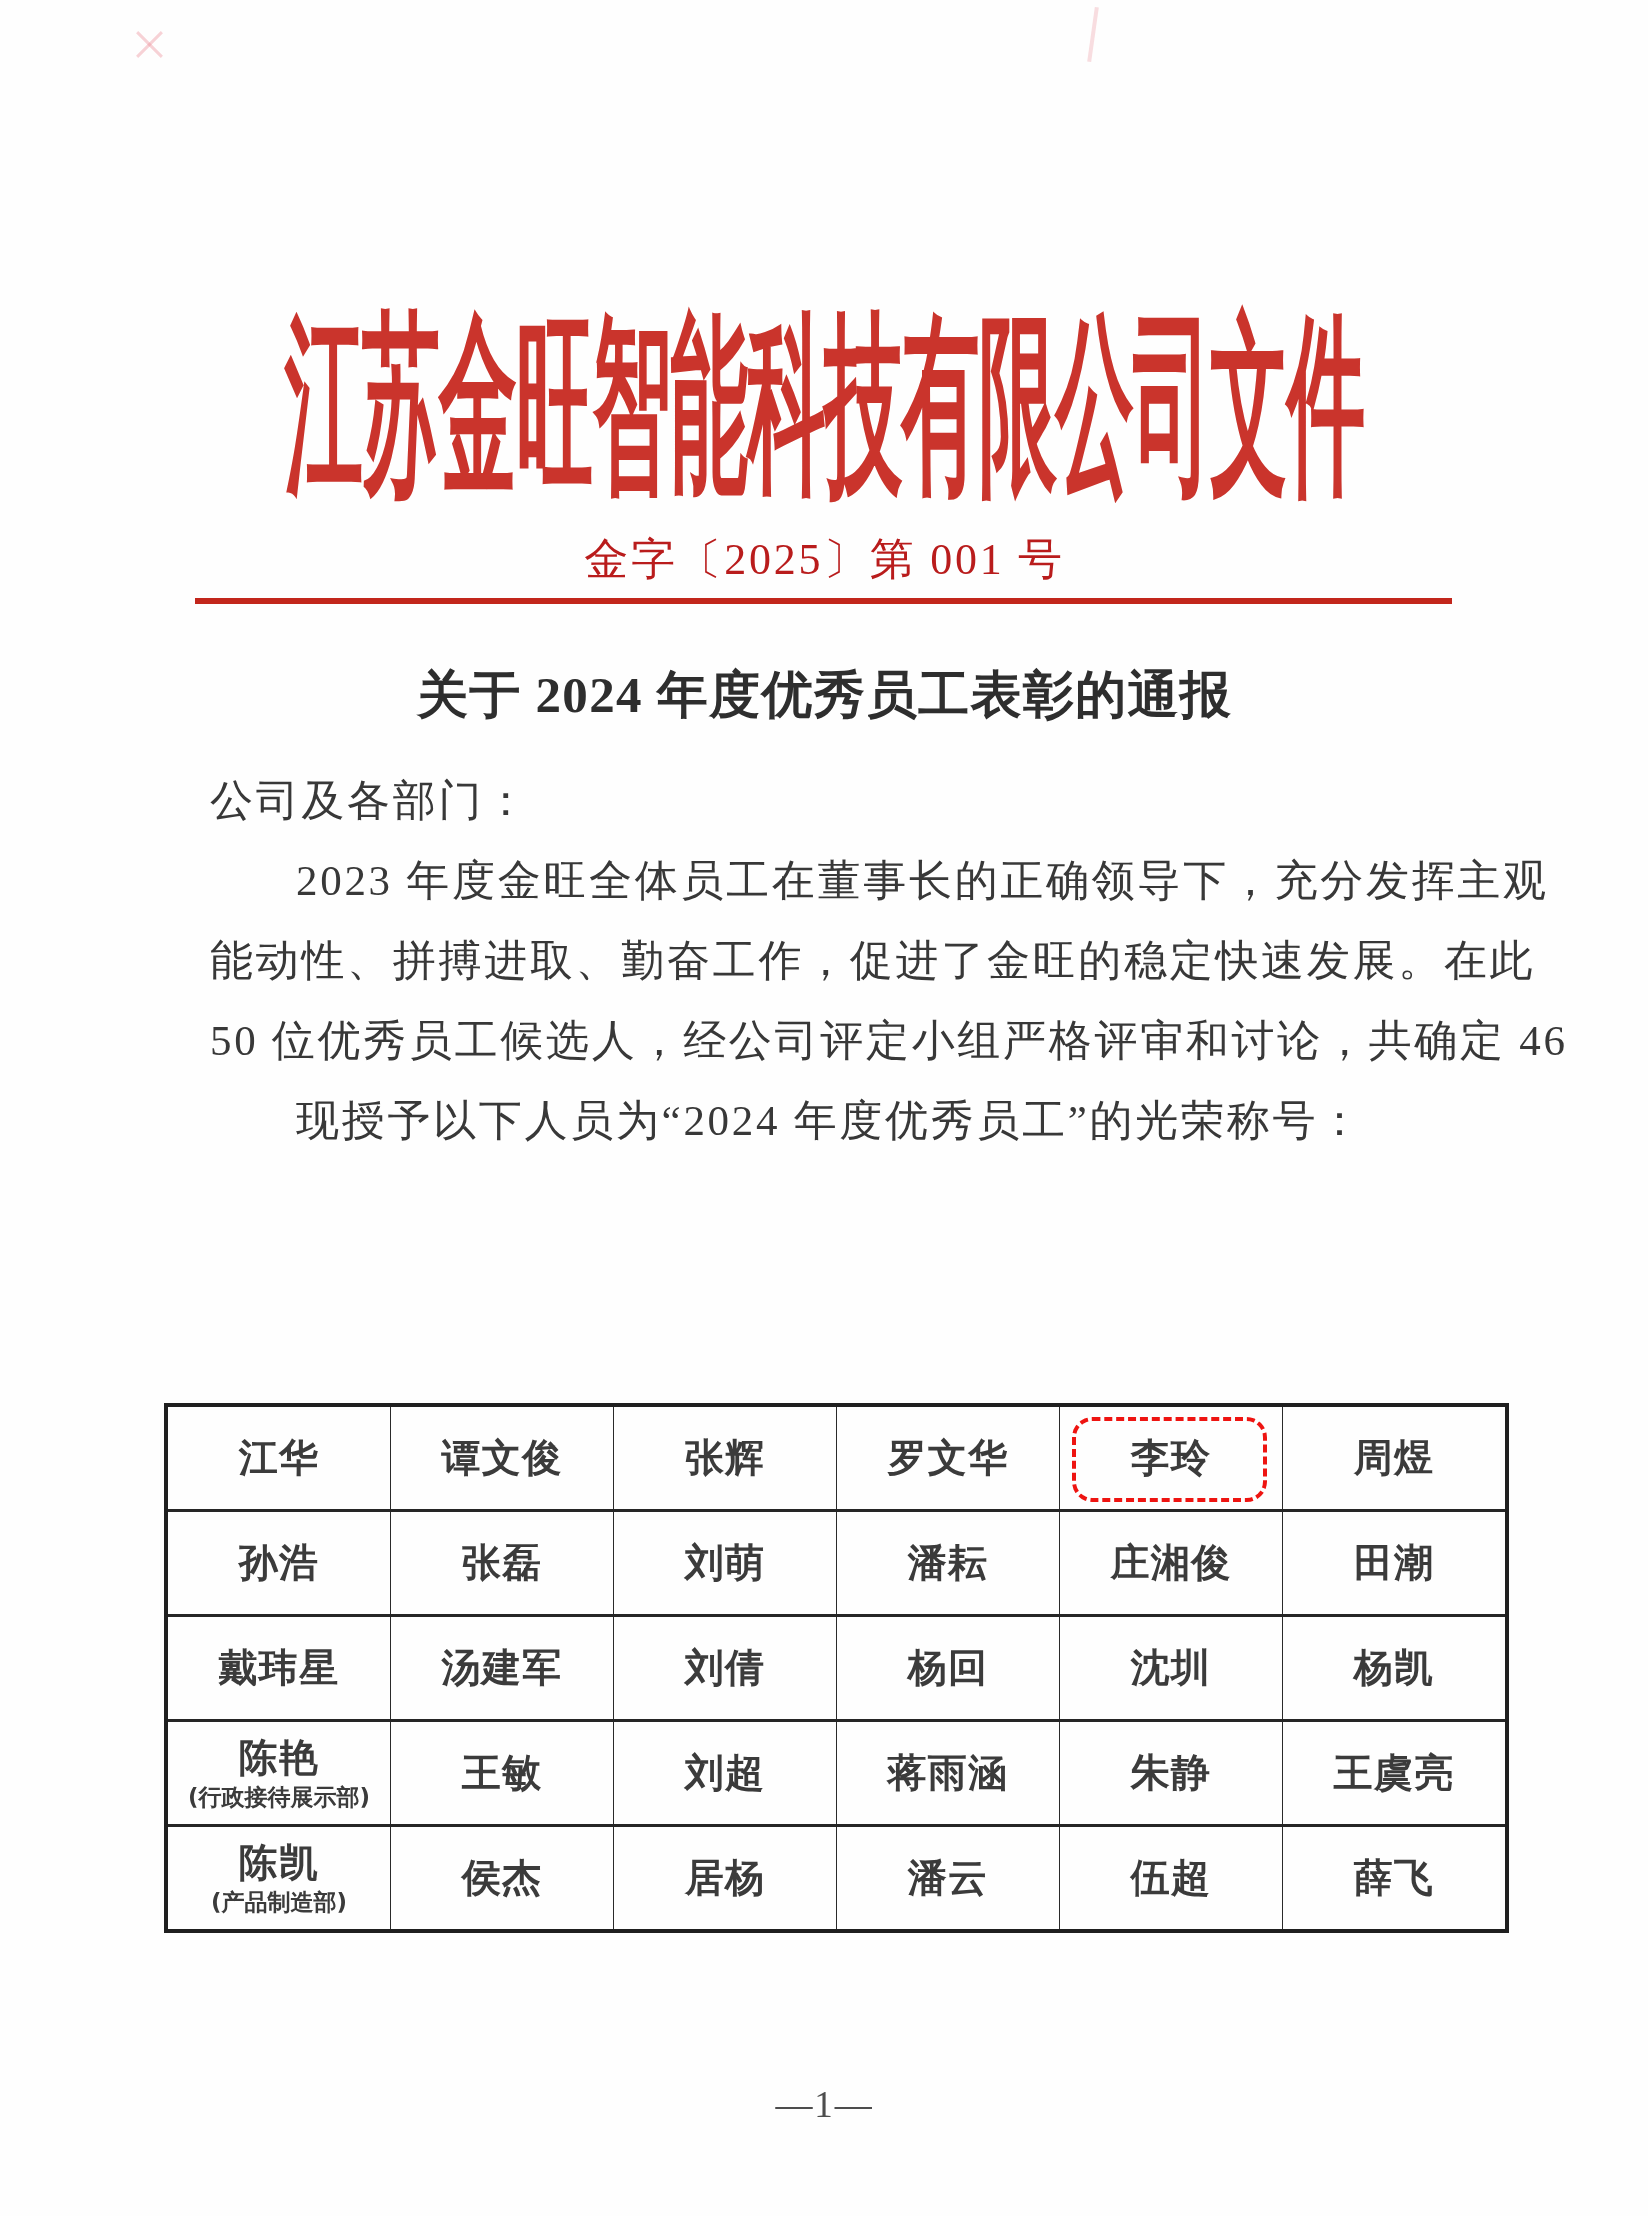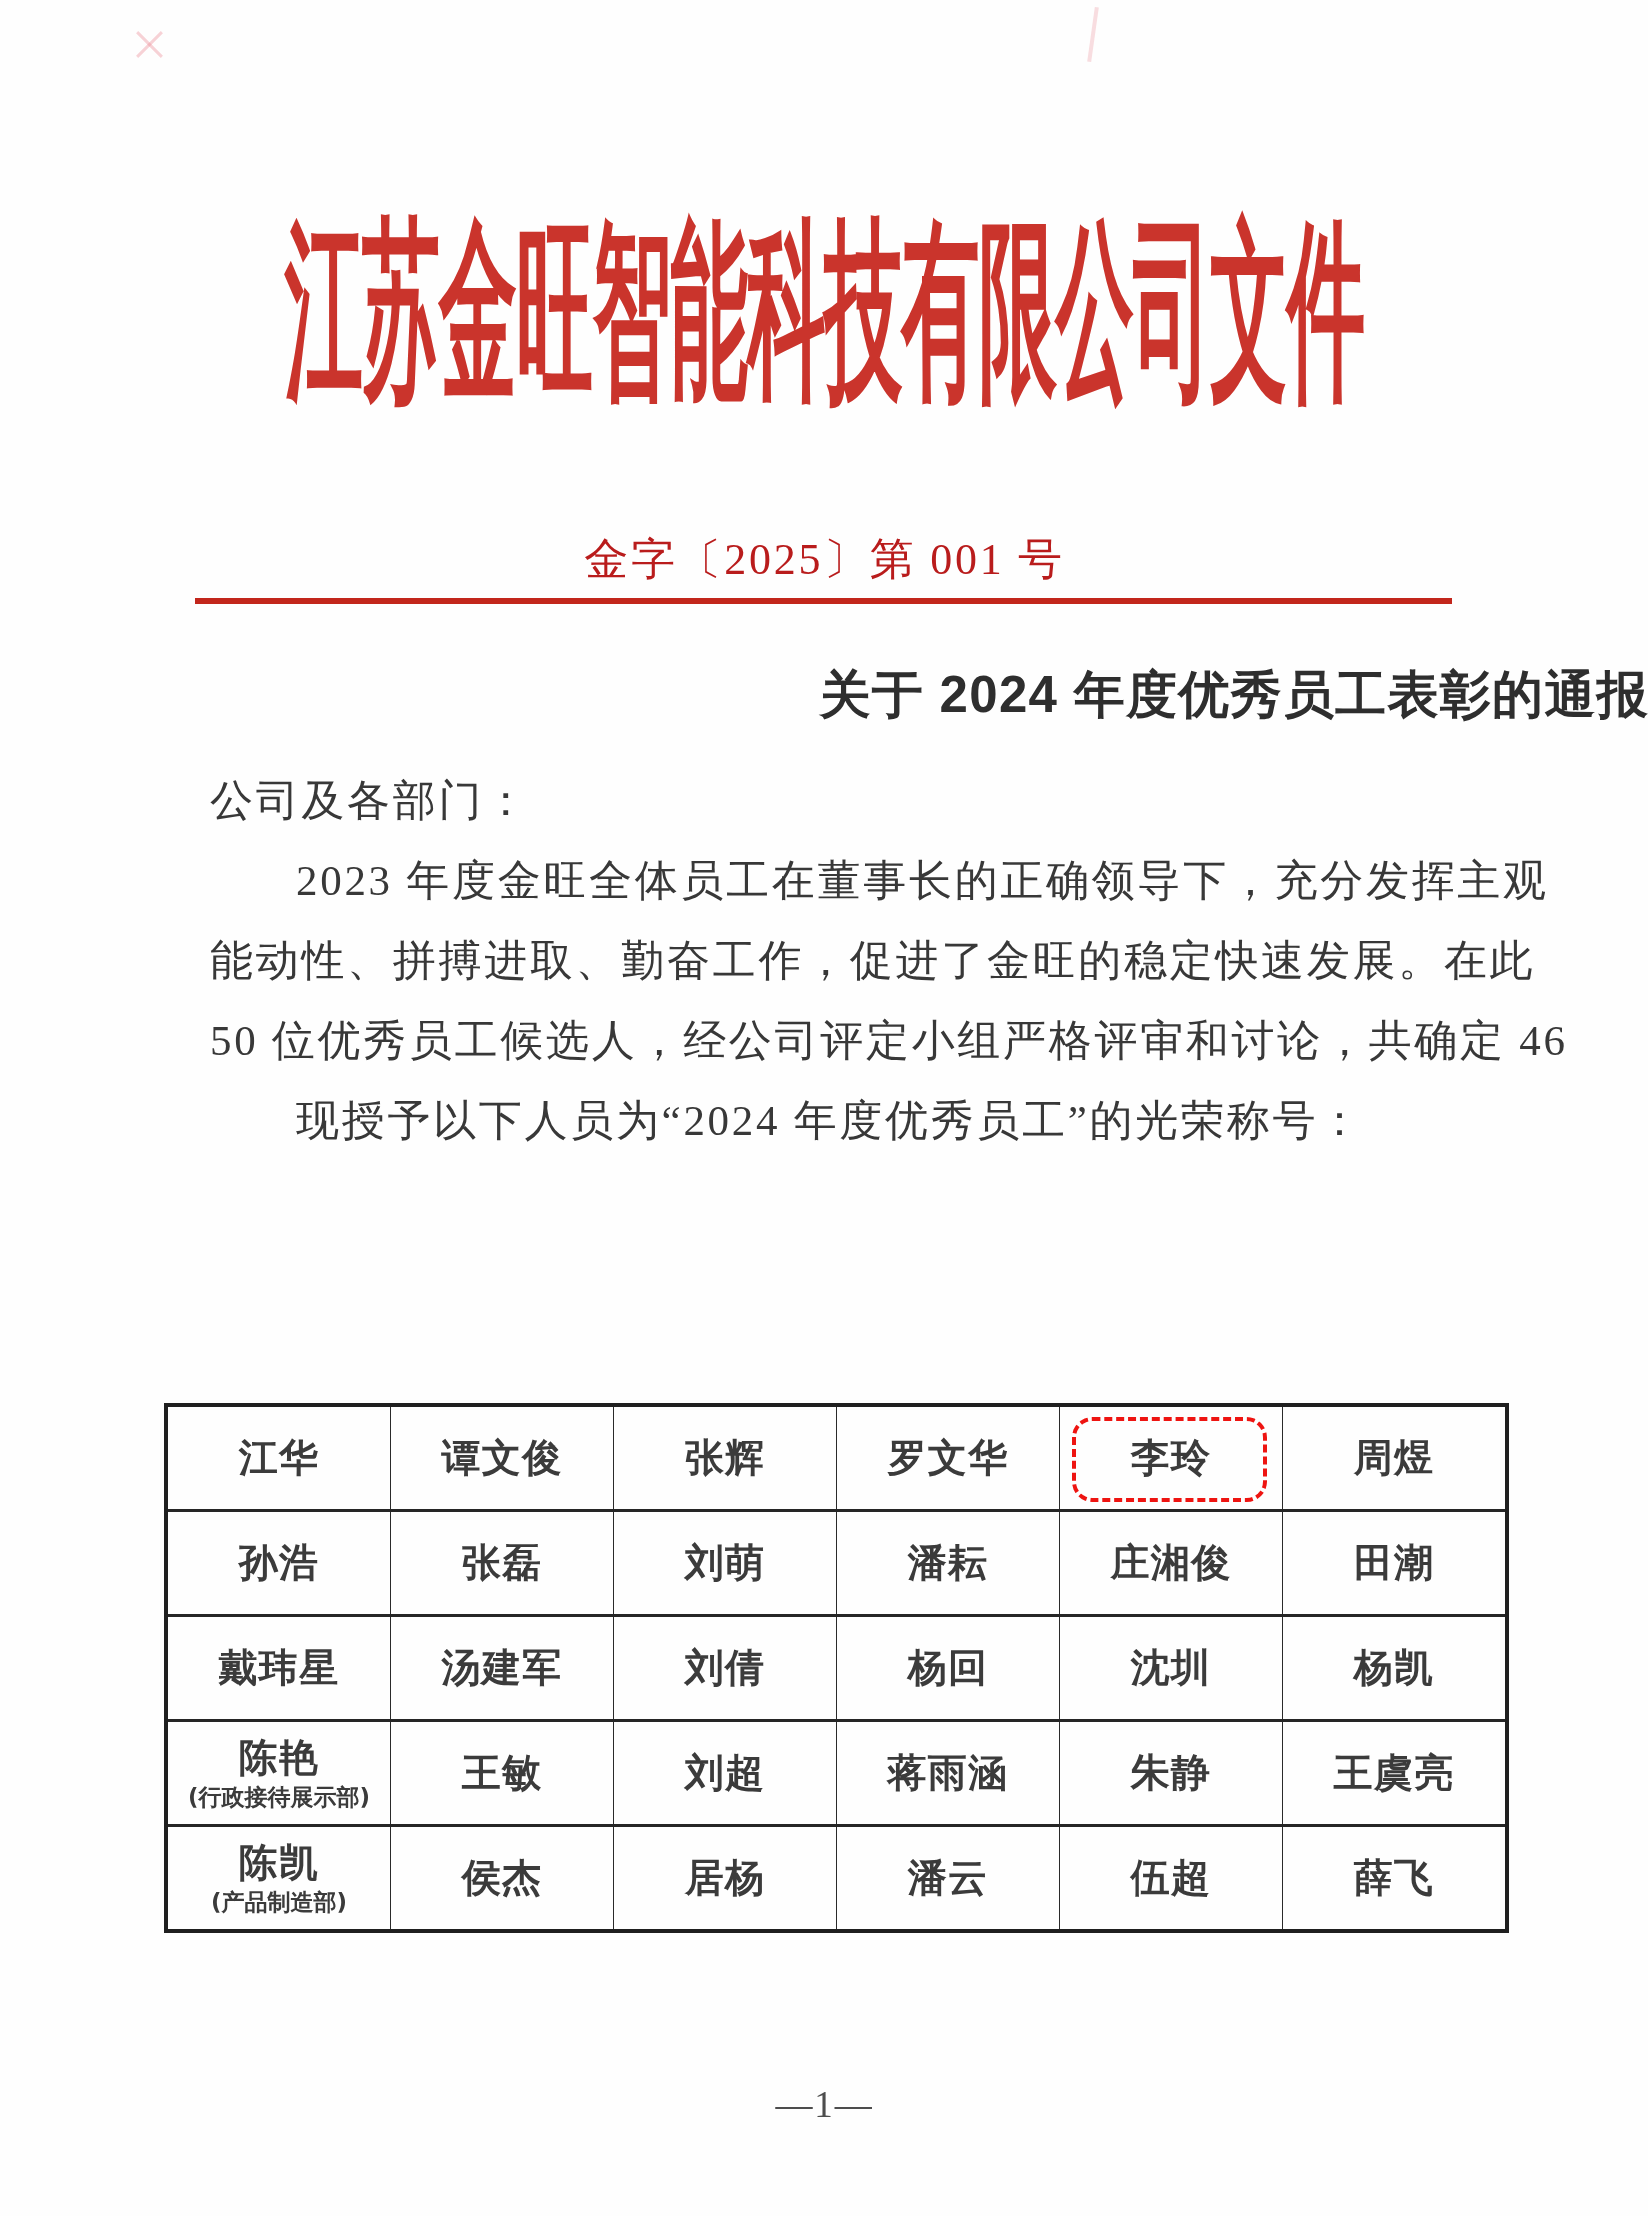--- a/index.html
+++ b/index.html
@@ -9,21 +9,21 @@
     height:2332px;
     background:#fefefe;
     overflow:hidden;
     font-family:"Liberation Serif", serif;
     color:#383838;
   }
 
   
   .red-header{
     position:absolute; top:262px; left:0; right:0; height:199px;
-    display:flex; align-items:flex-start; justify-content:center;
+    display:flex; align-items:flex-end; justify-content:center;
   }
   .red-header .stretch{
     display:inline-block;
     font-family:"Liberation Serif", serif;
     font-weight:bold;
     font-size:78px;
     letter-spacing:-0.9px;
     color:var(--header-red,#ca342c);
     transform:scaleY(2.5);
     transform-origin:center;
@@ -42,22 +42,22 @@
 
   
   .red-rule{
     position:absolute; top:598px; left:195px; width:1257px; height:5.8px;
     background:var(--rule-red,#c2261c);
   }
 
   
   .doc-title{
     position:absolute; top:661px; left:0; right:0;
-    text-align:right;
-    font-family:Liberation Sans, sans-serif;
+    text-align:center;
+    font-family:Liberation Serif, serif;
     font-weight:bold;
     font-size:51px;
     letter-spacing:1.3px;
     color:#2e2e2e;
     white-space:nowrap;
   }
 
   
   .body-block{
     position:absolute; top:761px; left:210px; width:1261px;

